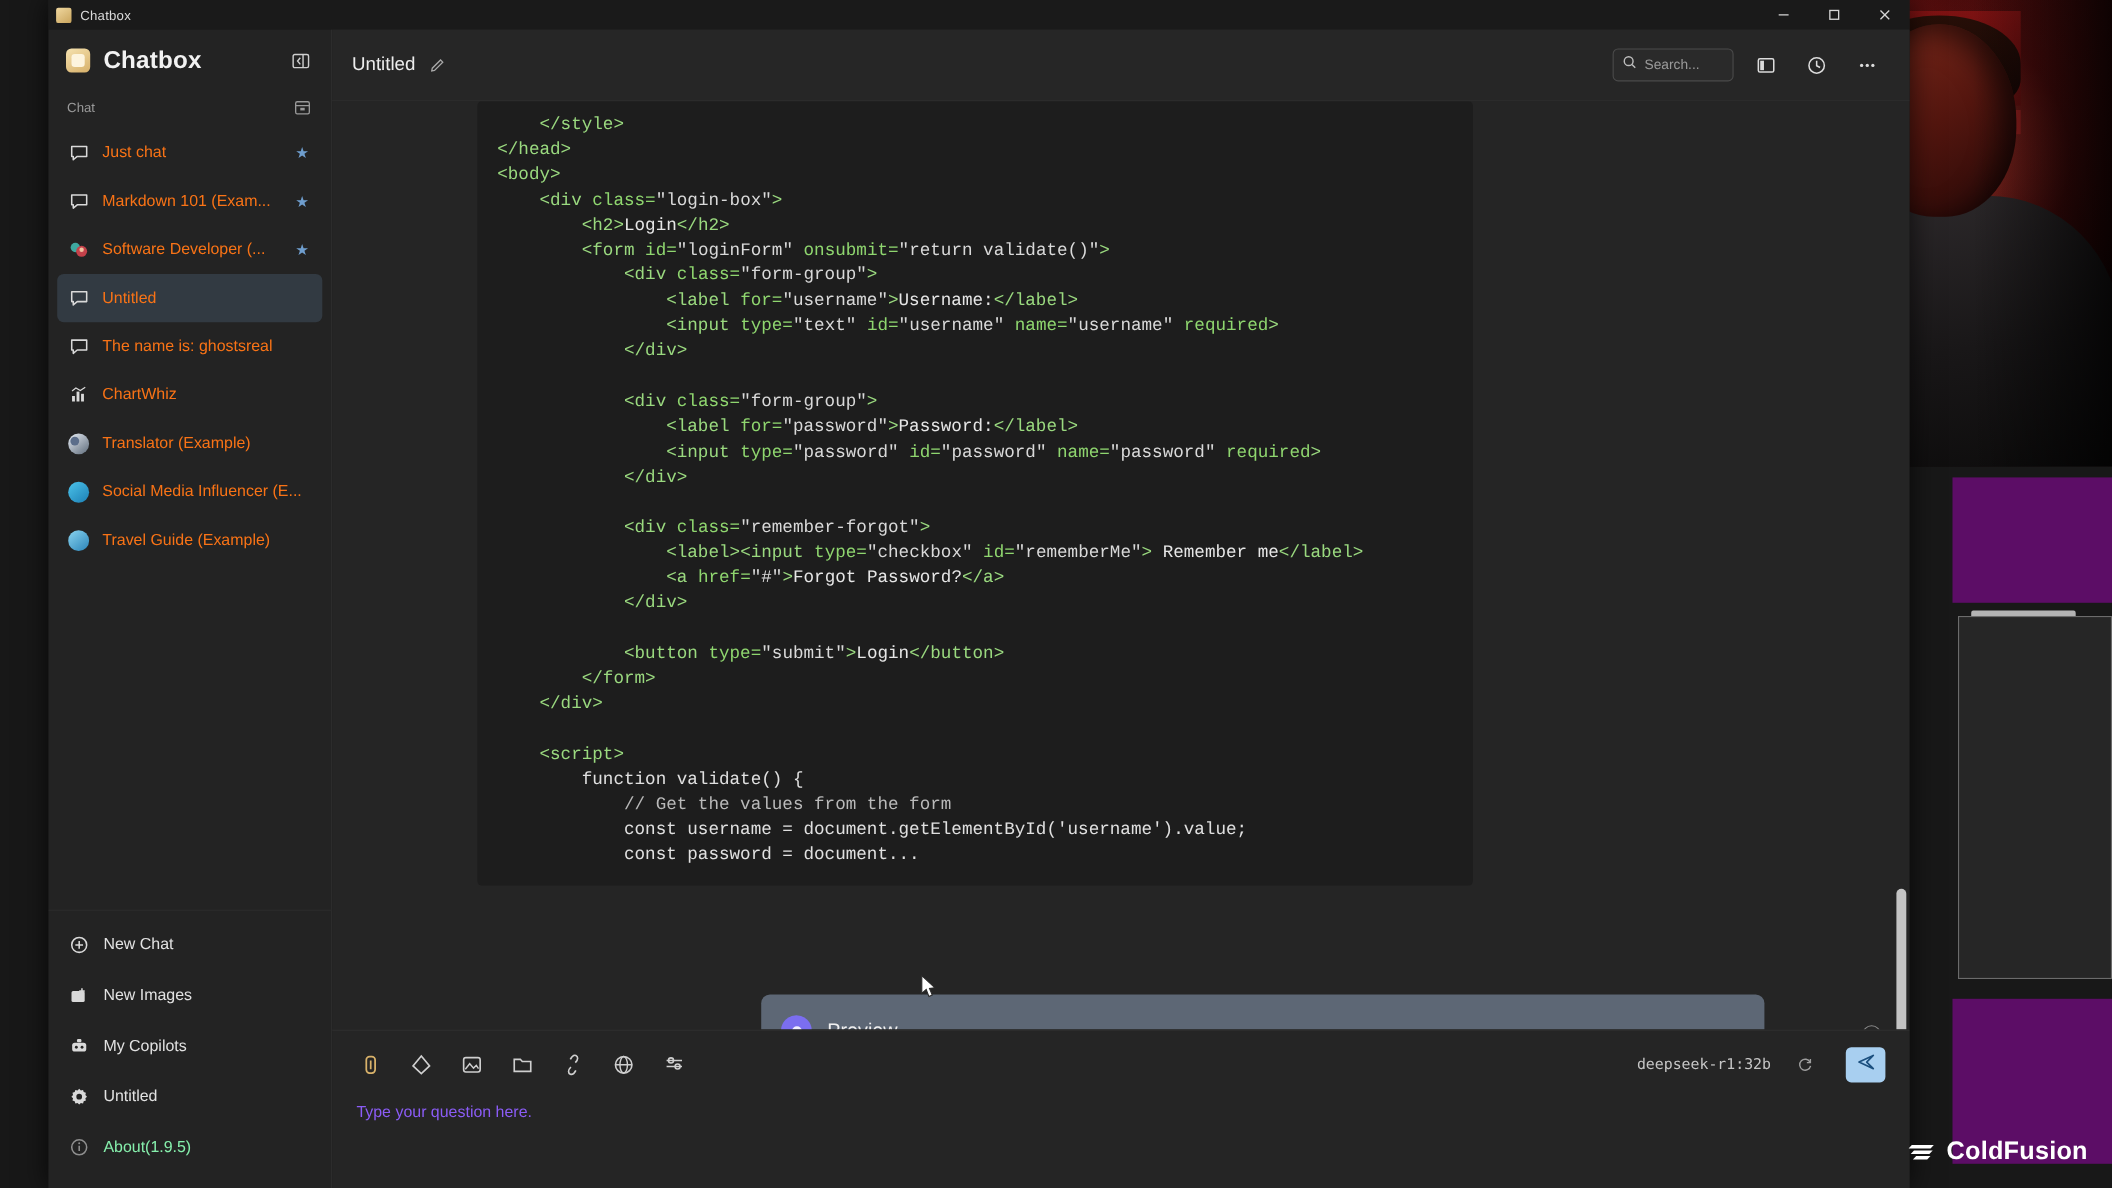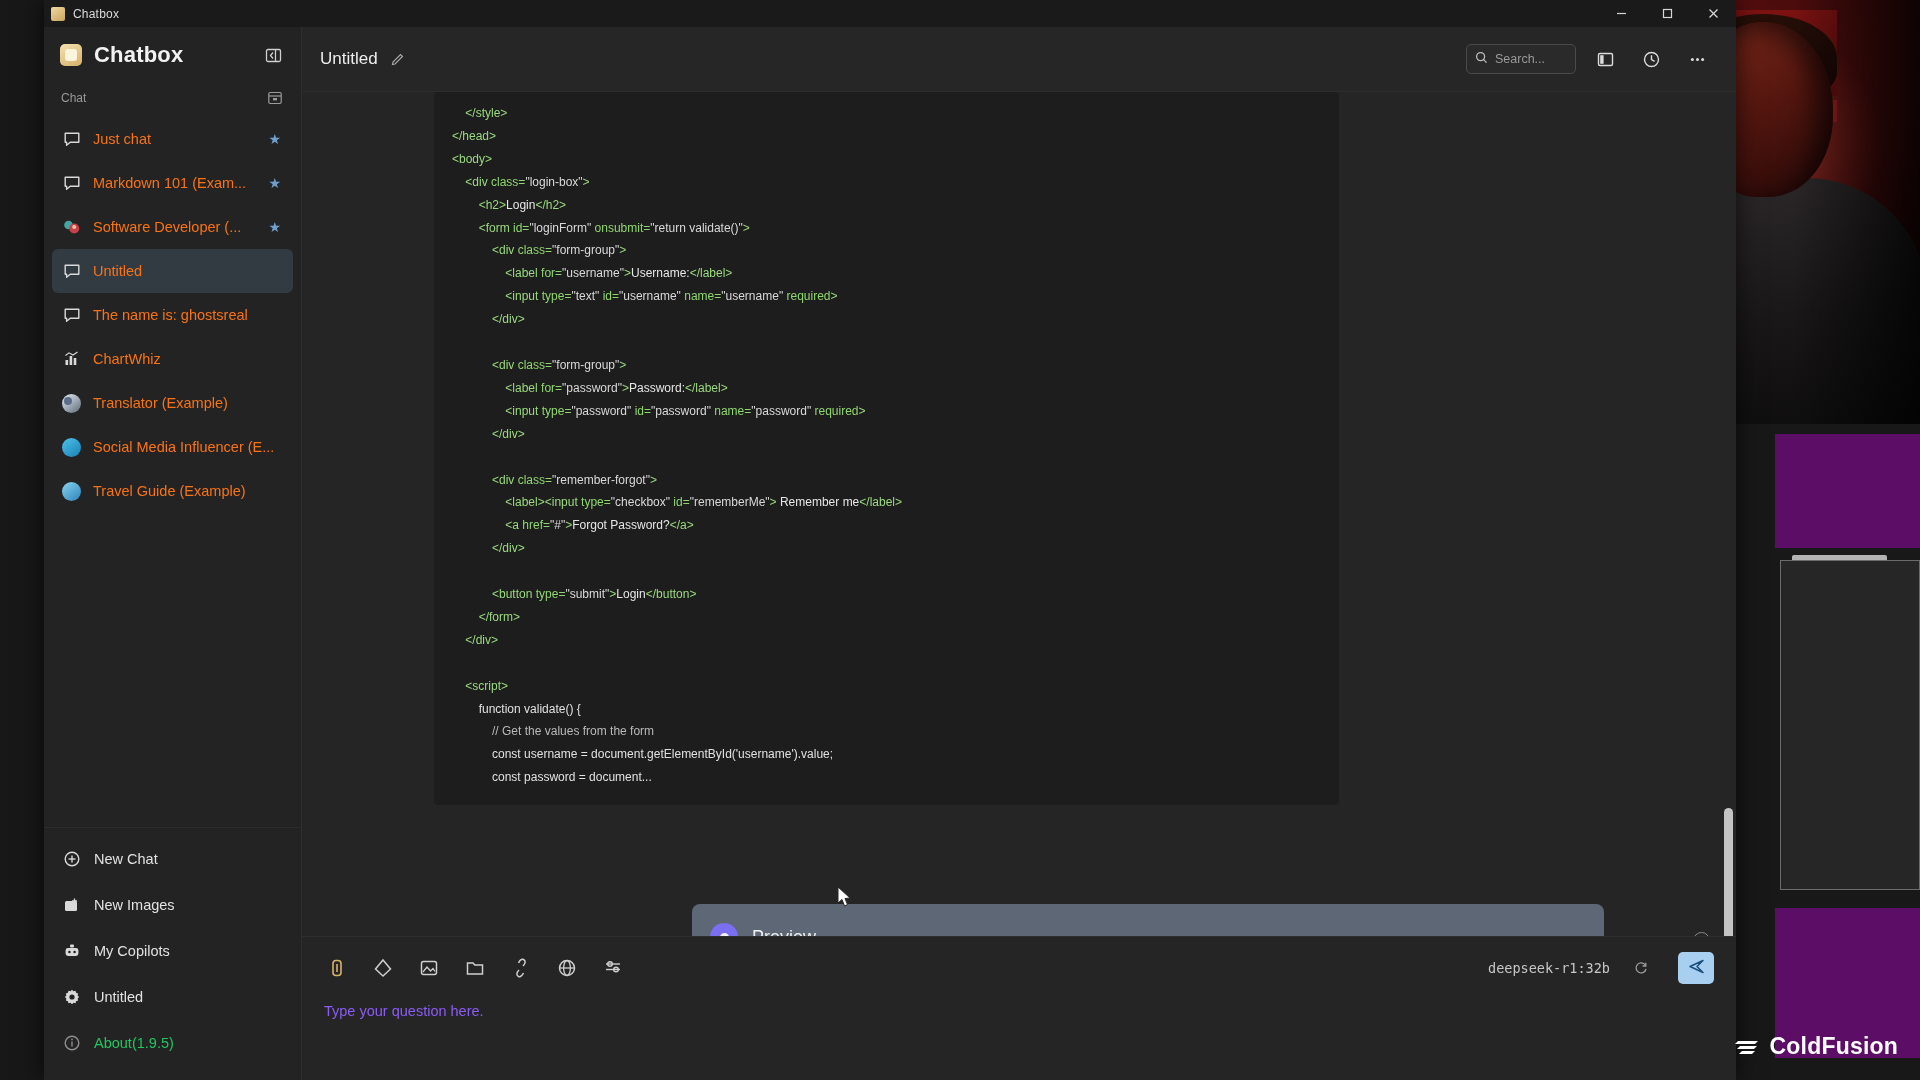--- a/index.html
+++ b/index.html
@@ -173,21 +173,21 @@
   .av.tw { background:linear-gradient(140deg,#4cc3ea,#1c7fb4); }
   .av.tg { background:linear-gradient(140deg,#8ad4f0,#2a84b9); }
 
   .sidebar-spacer { flex:1; }
   .sidebar-bottom { padding:8px 8px 14px 8px; border-top:1px solid #2c2c2c; }
   .side-act {
     height:46px; display:flex; align-items:center; gap:13px;
     padding:0 12px 0 10px; border-radius:6px; cursor:pointer;
   }
   .side-act-label { font-size:14.5px; color:#e2e2e2; }
-  .side-act.muted .side-act-label { color:#22c55e; }
+  .side-act.muted .side-act-label { color:#86efac; }
   .side-act.muted .nav-ico { color:#8e8e8e; }
 
   
   .main { flex:1; display:flex; flex-direction:column; background:#252525; min-width:0; position:relative; }
   .main-header {
     height:65px; flex:none; display:flex; align-items:center;
     padding:0 22px 0 18px; gap:12px; background:#262626;
     border-bottom:1px solid #2d2d2d;
   }
   .doc-title { font-size:17px; color:#ededed; }
@@ -202,22 +202,22 @@
 
   
   .msg-scroll { flex:1; position:relative; overflow:hidden; padding:8px 0 0 0; }
   .code-card {
     position:absolute; left:132px; top:0px; width:905px;
     background:#1d1d1d; border-radius:4px;
     padding:10px 0 16px 0;
   }
   pre.code {
     margin:0; padding:0 18px;
-    font-family:Liberation Sans, sans-serif;
-    font-size:12px; line-height:22.9px; color:#d6d6d6;
+    font-family:Liberation Mono, monospace;
+    font-size:16px; line-height:22.9px; color:#d6d6d6;
     white-space:pre; overflow:hidden;
   }
   .t-tag { color:#9ad97f; }
   .t-attr { color:#8fd66f; }
   .t-str { color:#d9d9d9; }
   .t-text { color:#e6e6e6; }
   .t-com { color:#b9b9b9; }
   .t-kw { color:#e0e0e0; }
 
   

